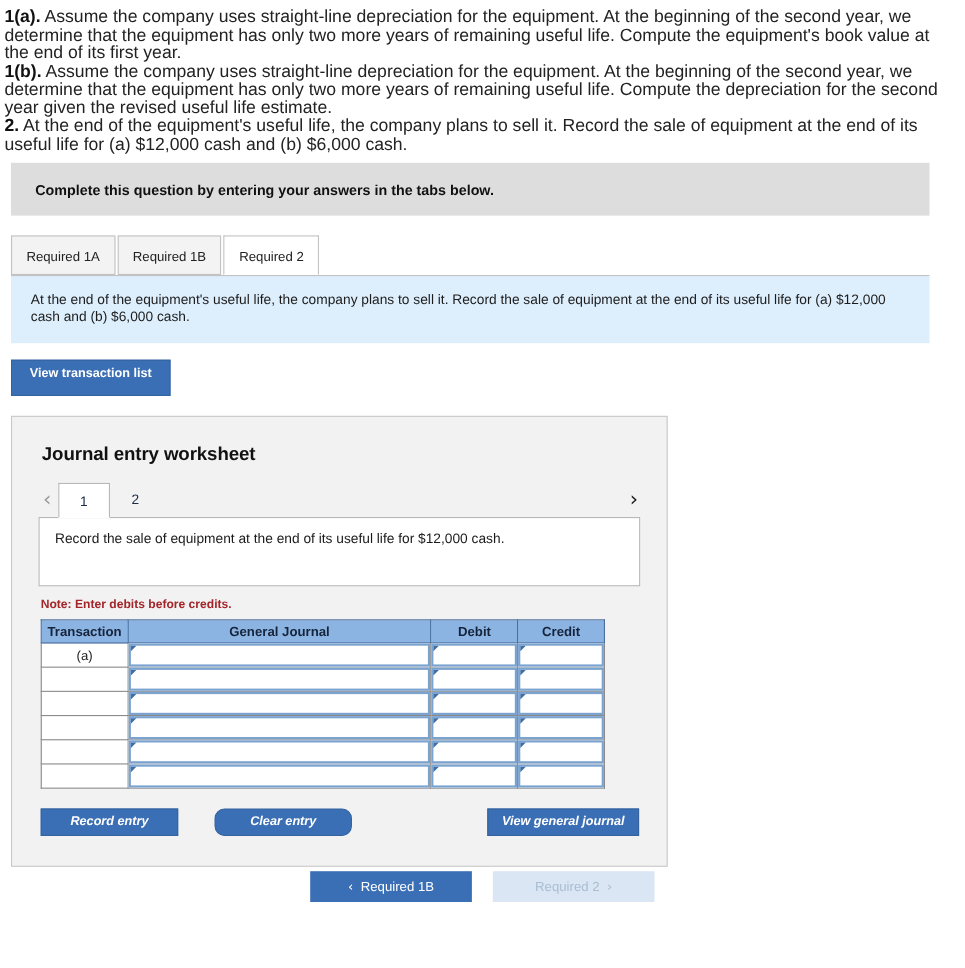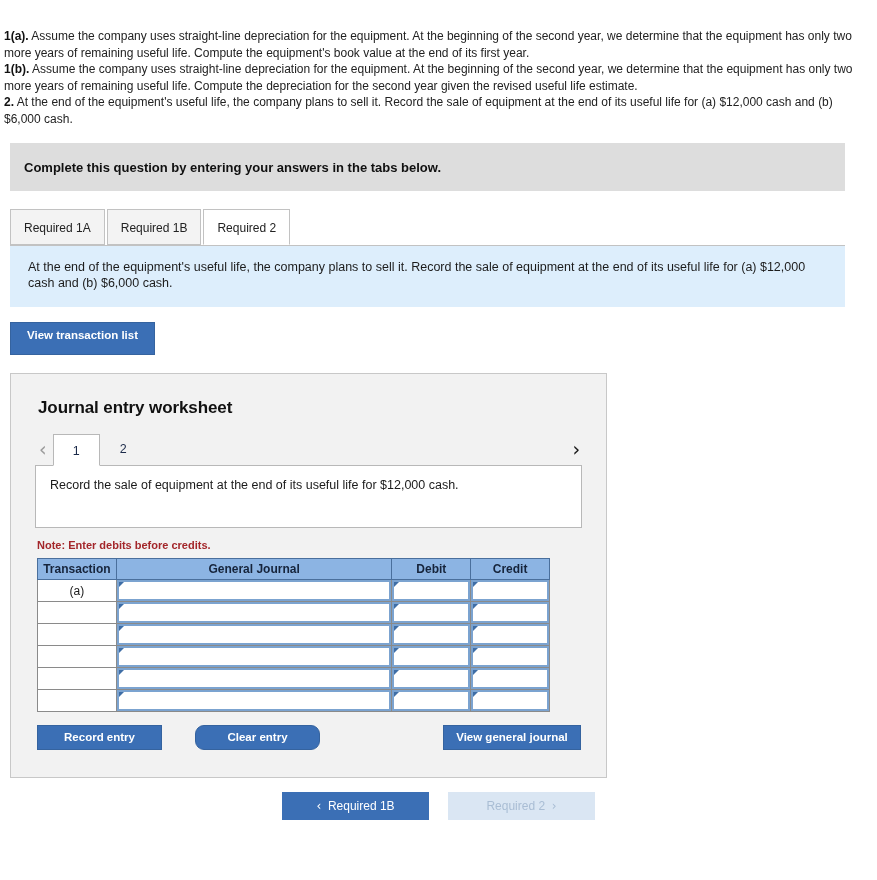--- a/index.html
+++ b/index.html
@@ -15,40 +15,39 @@
     font-size: 12.5px;
     color: #1a1a1a;
     overflow: hidden;
     position: relative;
   }
 
   
   .prompt {
     padding: 8px 10px 0 4px;
     line-height: 16.5px;
-    font-size: 12px;
+    font-size: 16px;
     color: #222222;
-    margin-top: 20px;
   }
   .prompt p {
     margin: 0 0 0 0;
   }
   .prompt .lead {
     font-weight: bold;
     color: #111111;
   }
 
   
   .banner {
-    margin: 16px 32px 0 10px;
+    margin: 8px 32px 0 10px;
     background: #dddddd;
     height: 48px;
     display: flex;
     align-items: center;
-    padding-left: 14px;
+    padding-left: 22px;
     box-sizing: border-box;
   }
   .banner-text {
     font-weight: bold;
     font-size: 13px;
     color: #101010;
   }
 
   
   .tabstrip {
@@ -243,23 +242,24 @@
     top: 0;
     width: 0;
     height: 0;
     border-top: 5px solid #3f6ea6;
     border-right: 5px solid transparent;
   }
   td.input-td { padding: 0; border-left: none; border-right: none; }
 
   
   .actions {
-    margin-top: 13px;
+    margin-top: 18px;
     position: relative;
     height: 30px;
+    font-style: italic;
   }
   .btn-action {
     width: 125px;
     height: 25px;
     line-height: 23px;
     position: absolute;
     top: 0;
   }
   .btn-record { left: 2px; }
   .btn-clear  { left: 160px; border-radius: 9px; }

